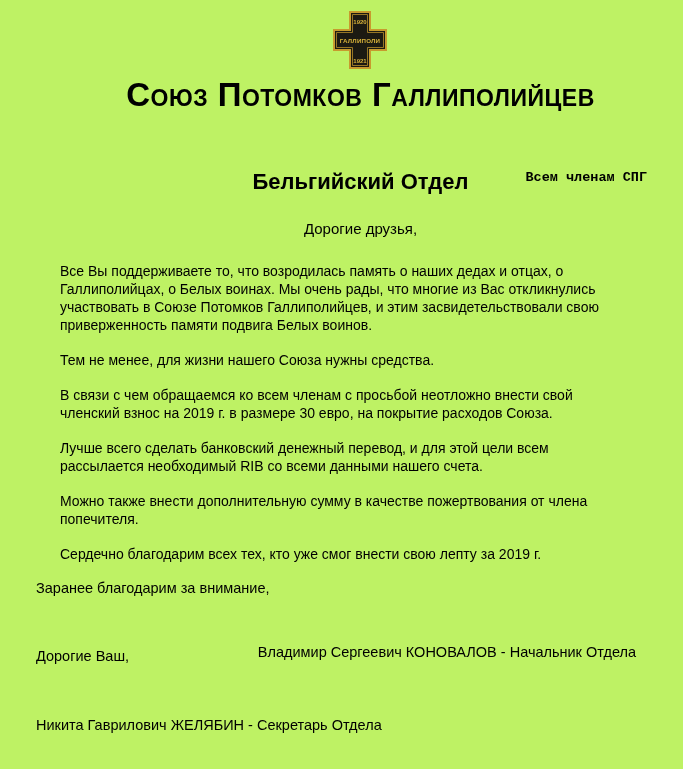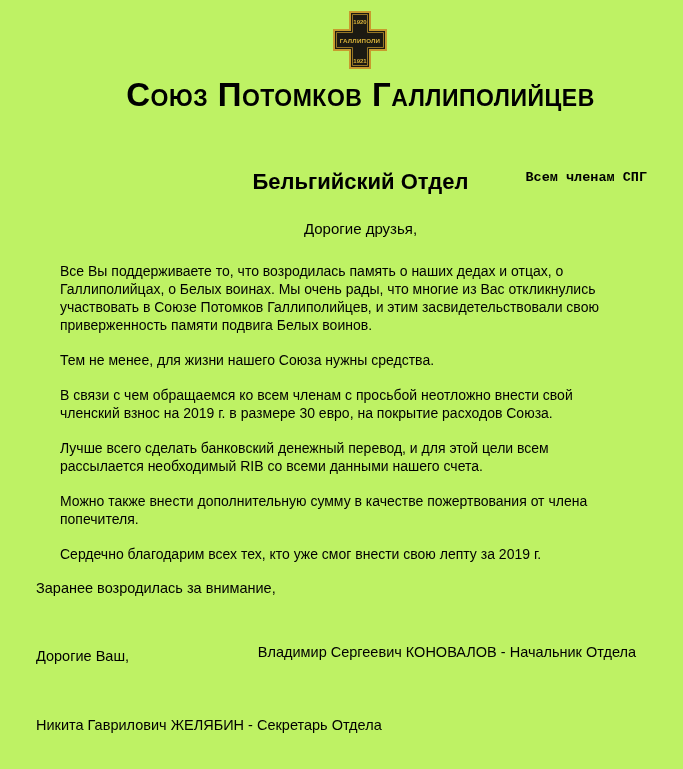--- a/index.html
+++ b/index.html
@@ -115,18 +115,18 @@
 
   <div class="body-block">
     <p>Все Вы поддерживаете то, что возродилась память о наших дедах и отцах, о Галлиполийцах, о Белых воинах. Мы очень рады, что многие из Вас откликнулись участвовать в Союзе Потомков Галлиполийцев, и этим засвидетельствовали свою приверженность памяти подвига Белых воинов.</p>
     <p>Тем не менее, для жизни нашего Союза нужны средства.</p>
     <p>В связи с чем обращаемся ко всем членам с просьбой неотложно внести свой членский взнос на 2019 г. в размере 30 евро, на покрытие расходов Союза.</p>
     <p>Лучше всего сделать банковский денежный перевод, и для этой цели всем рассылается необходимый RIB со всеми данными нашего счета.</p>
     <p>Можно также внести дополнительную сумму в качестве пожертвования от члена попечителя.</p>
     <p>Сердечно благодарим всех тех, кто уже смог внести свою лепту за 2019 г.</p>
   </div>
 
-  <div class="closing-block closing-thanks">Заранее возродилась за внимание,</div>
+  <div class="closing-block closing-thanks">Заранее благодарим за внимание,</div>
   <div class="closing-block closing-sincerely">Дорогие Ваш,</div>
   <div class="closing-block closing-sig1">Владимир Сергеевич КОНОВАЛОВ - Начальник Отдела</div>
   <div class="closing-block closing-sig2">Никита Гаврилович ЖЕЛЯБИН - Секретарь Отдела</div>
 
 </div>
 
 </body></html>

